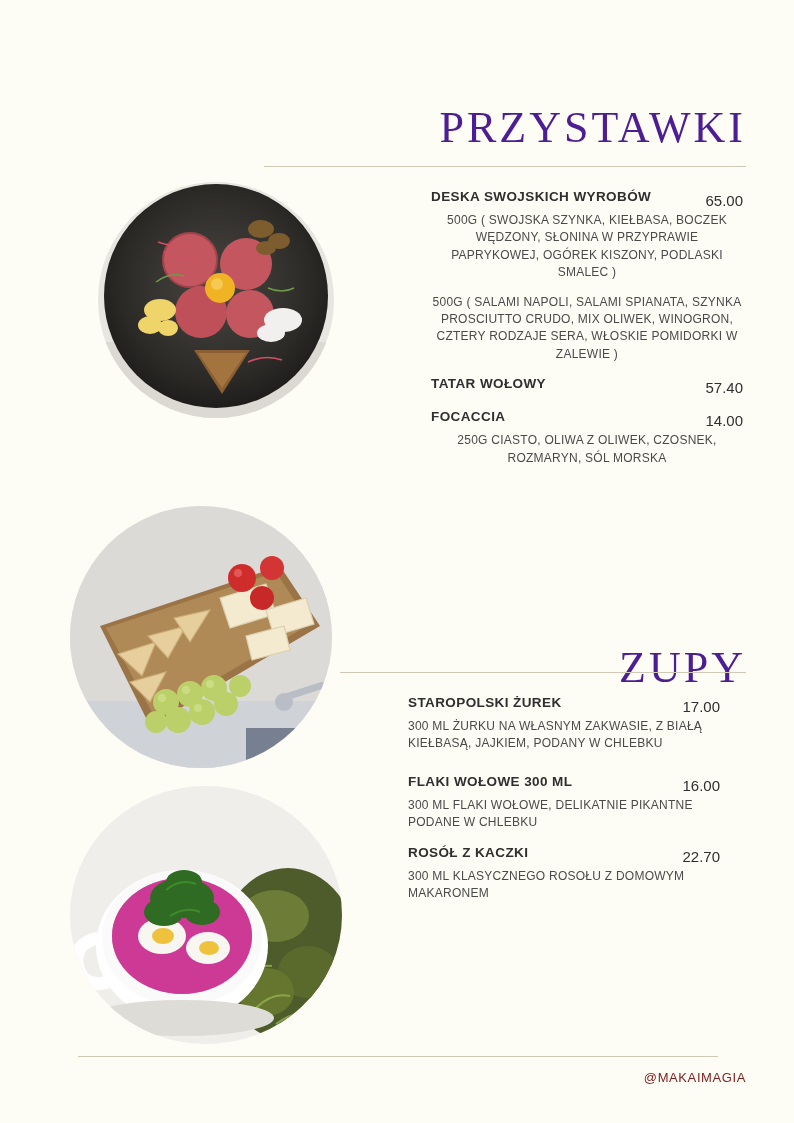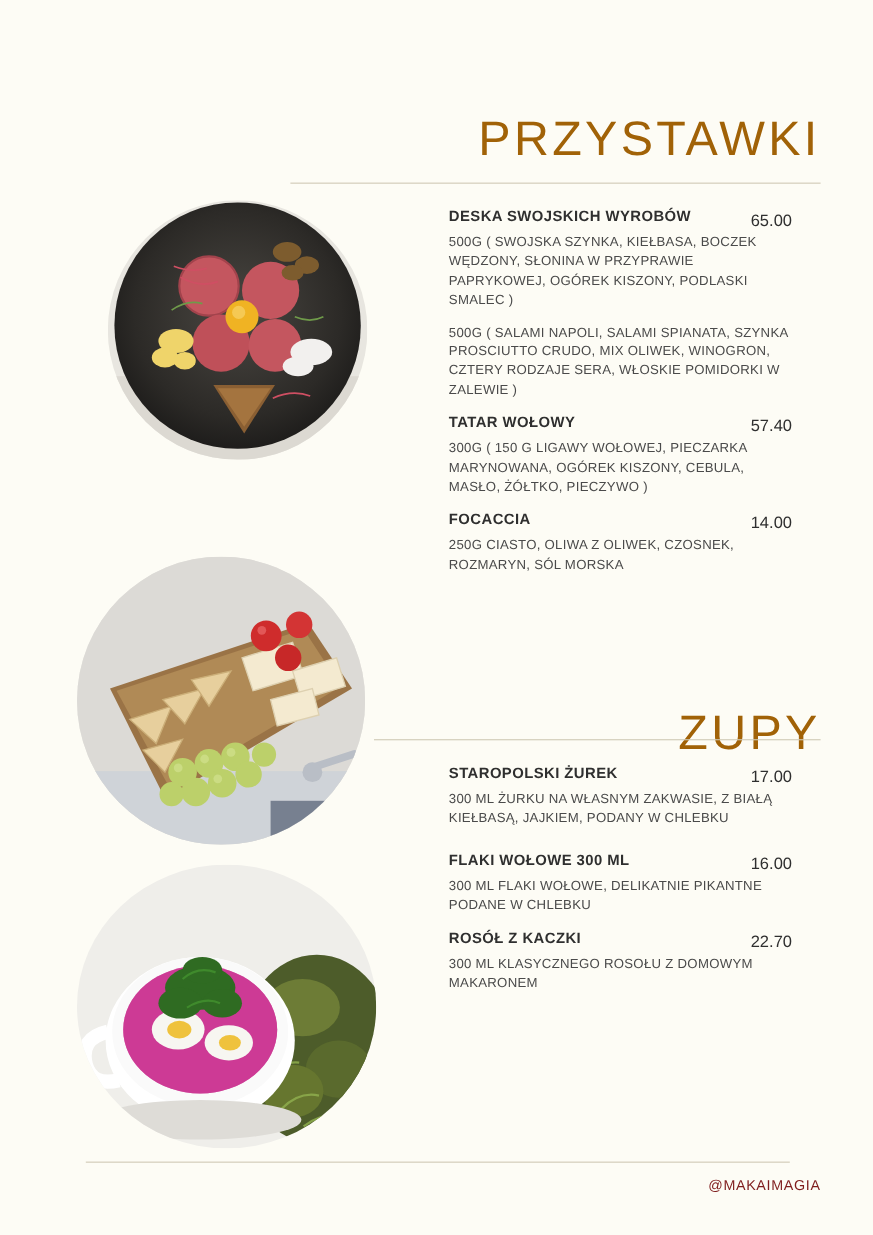--- a/index.html
+++ b/index.html
@@ -19,24 +19,24 @@
   .page {
     position: relative;
     width: 794px;
     height: 1123px;
   }
 
   
   .section-title {
     position: absolute;
     right: 48px;
-    font-family: Liberation Sans, sans-serif;
+    font-family: Liberation Serif, serif;
     font-size: 44px;
     letter-spacing: 3px;
-    color: #a16207;
+    color: #4c1d95;
     font-weight: normal;
     text-align: right;
     white-space: nowrap;
   }
   .rule {
     position: absolute;
     height: 1px;
     background: #cfc9b5;
   }
 
@@ -155,40 +155,39 @@
         <path d="M66 70 q18 10 34 4"></path>
         <path d="M150 180 q18 -8 34 -2"></path>
       </g>
       <g stroke="#6f9a4a" stroke-width="1.5" fill="none">
         <path d="M58 100 q14 -10 28 -6"></path>
         <path d="M170 106 q14 6 26 0"></path>
       </g>
     </svg>
   </div>
 
-  <div class="menu-block" style="top:188px; left:408px; width:312px;">
+  <div class="menu-block" style="top:188px; left:431px; width:312px;text-align:center;">
 
     <div class="item">
       <div class="item-head">
         <div class="item-name">DESKA SWOJSKICH WYROBÓW</div>
         <div class="item-price">65.00</div>
       </div>
       <div class="item-desc">500G ( SWOJSKA SZYNKA, KIEŁBASA, BOCZEK WĘDZONY, SŁONINA W PRZYPRAWIE PAPRYKOWEJ, OGÓREK KISZONY, PODLASKI SMALEC  )</div>
     </div>
 
     <div class="item">
       <div class="item-desc">500G ( SALAMI NAPOLI, SALAMI SPIANATA, SZYNKA PROSCIUTTO CRUDO, MIX OLIWEK, WINOGRON, CZTERY RODZAJE SERA, WŁOSKIE POMIDORKI W ZALEWIE )</div>
     </div>
 
     <div class="item">
       <div class="item-head">
         <div class="item-name">TATAR WOŁOWY</div>
         <div class="item-price">57.40</div>
       </div>
-      <div class="item-desc">300G ( 150 G LIGAWY WOŁOWEJ, PIECZARKA MARYNOWANA, OGÓREK KISZONY, CEBULA, MASŁO, ŻÓŁTKO, PIECZYWO )</div>
     </div>
 
     <div class="item">
       <div class="item-head">
         <div class="item-name">FOCACCIA</div>
         <div class="item-price">14.00</div>
       </div>
       <div class="item-desc">250G CIASTO, OLIWA Z OLIWEK, CZOSNEK, ROZMARYN, SÓL MORSKA</div>
     </div>
 

